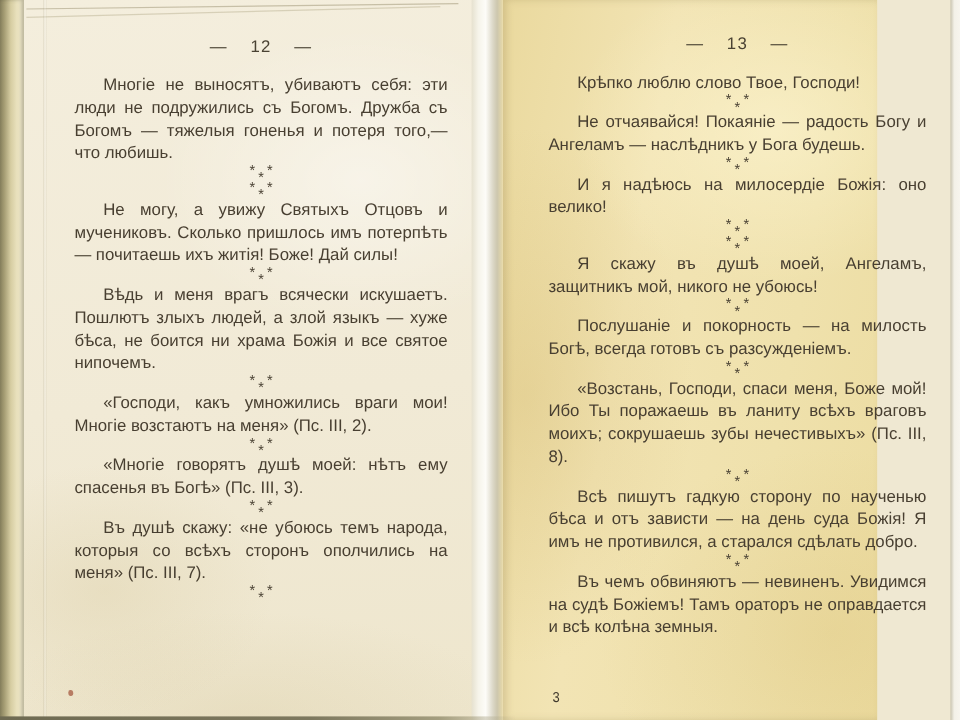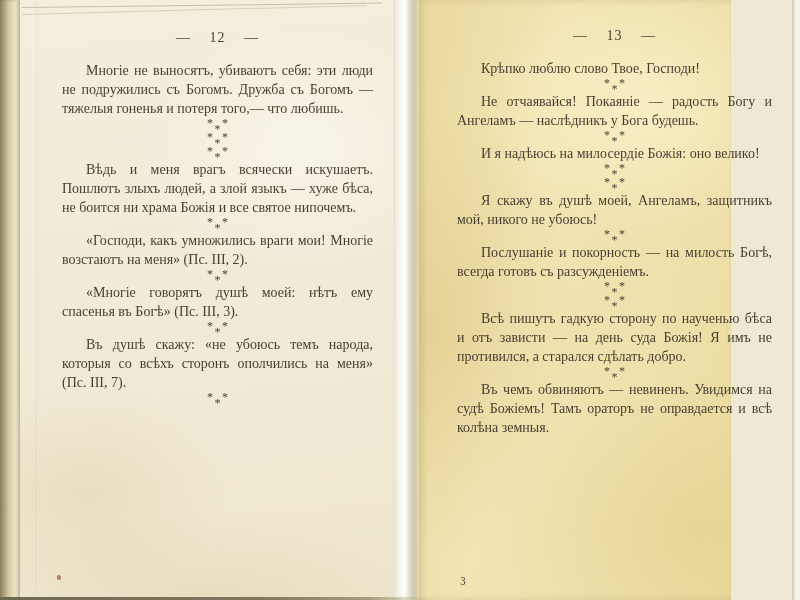--- a/index.html
+++ b/index.html
@@ -1,19 +1,19 @@
 <!DOCTYPE html>
 <html><head>
 <meta charset="utf-8">
 <style>
   html,body{margin:0;padding:0;background:#2a2a2a;}
   .photo{
     position:relative;width:800px;height:600px;overflow:hidden;
     background:#efe8d2;
-    font-family:Liberation Serif, serif;
+    font-family:Liberation Sans, sans-serif;
   }
   
   .edge-left{
     position:absolute;left:0;top:0;width:20px;height:600px;
     background:linear-gradient(to right,#857f5c 0%,#a59d74 18%,#d6cda2 45%,#e9e1bd 70%,#efe8cf 100%);
     box-shadow:inset -2px 0 3px rgba(90,85,60,.35);
   }
   
   .page-l{
     position:absolute;left:20px;top:0;width:375px;height:600px;
@@ -93,20 +93,21 @@
     <div class="content content-l">
       <div class="pg-header">— 12 —</div>
 
       <p class="para">Многіе не выносятъ, убиваютъ себя: эти люди не подружились съ Богомъ. Дружба съ Богомъ — тяжелыя гоненья и потеря того,— что любишь.</p>
       <div class="sep">*   *
 *</div>
 
       <div class="sep">*   *
 *</div>
 
+      <p class="para">Не могу, а увижу Святыхъ Отцовъ и мучениковъ. Сколько пришлось имъ потерпѣть — почитаешь ихъ житія! Боже! Дай силы!</p>
       <div class="sep">*   *
 *</div>
 
       <p class="para">Вѣдь и меня врагъ всячески искушаетъ. Пошлютъ злыхъ людей, а злой языкъ — хуже бѣса, не боится ни храма Божія и все святое нипочемъ.</p>
       <div class="sep">*   *
 *</div>
 
       <p class="para">«Господи, какъ умножились враги мои! Многіе возстаютъ на меня» (Пс. III, 2).</p>
       <div class="sep">*   *
 *</div>
@@ -145,20 +146,21 @@
 *</div>
 
       <p class="para">Я скажу въ душѣ моей, Ангеламъ, защитникъ мой, никого не убоюсь!</p>
       <div class="sep">*   *
 *</div>
 
       <p class="para">Послушаніе и покорность — на милость Богѣ, всегда готовъ съ разсужденіемъ.</p>
       <div class="sep">*   *
 *</div>
 
+      <p class="para">«Возстань, Господи, спаси меня, Боже мой! Ибо Ты поражаешь въ ланиту всѣхъ враговъ моихъ; сокрушаешь зубы нечестивыхъ» (Пс. III, 8).</p>
       <div class="sep">*   *
 *</div>
 
       <p class="para">Всѣ пишутъ гадкую сторону по наученью бѣса и отъ зависти — на день суда Божія! Я имъ не противился, а старался сдѣлать добро.</p>
       <div class="sep">*   *
 *</div>
 
       <p class="para">Въ чемъ обвиняютъ — невиненъ. Увидимся на судѣ Божіемъ! Тамъ ораторъ не оправдается и всѣ колѣна земныя.</p>
 
     </div>

